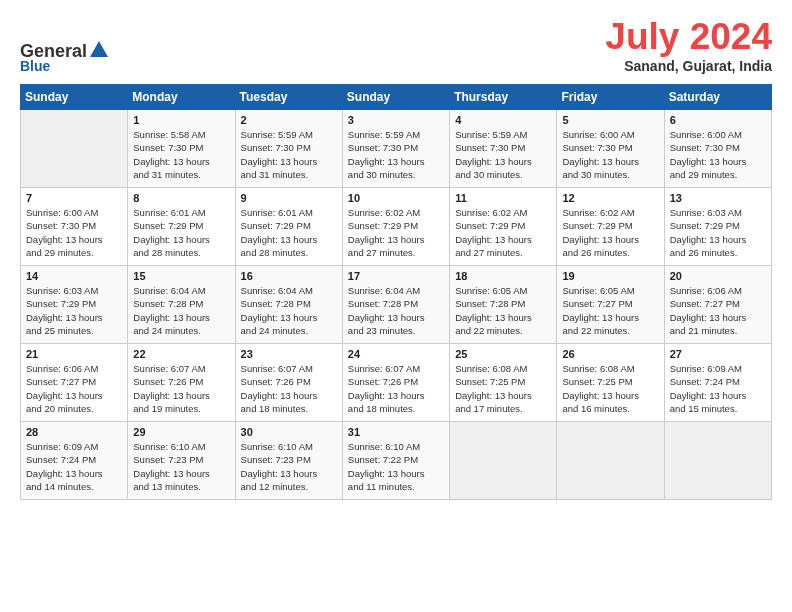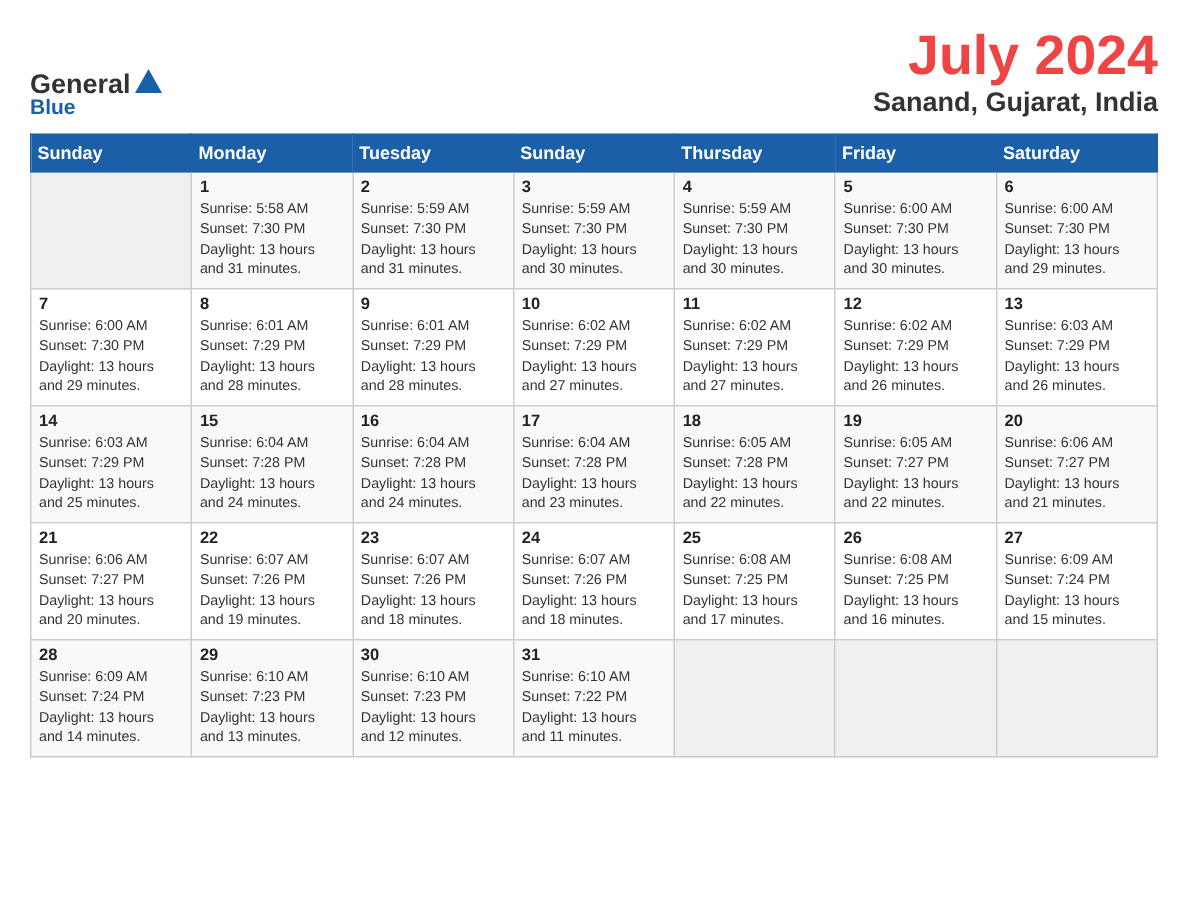--- a/index.html
+++ b/index.html
@@ -36,21 +36,21 @@
     }
     .title-block {
       text-align: right;
     }
     .title-month {
       font-size: 37px;
       font-weight: bold;
       color: #ef4444;
     }
     .title-location {
-      font-size: 18px;
+      font-size: 14px;
       color: #333;
       font-weight: 600;
     }
     .calendar {
       width: 100%;
       border-collapse: collapse;
       font-size: 10px;
     }
     .calendar thead tr th {
       background-color: #1a5fa8;

